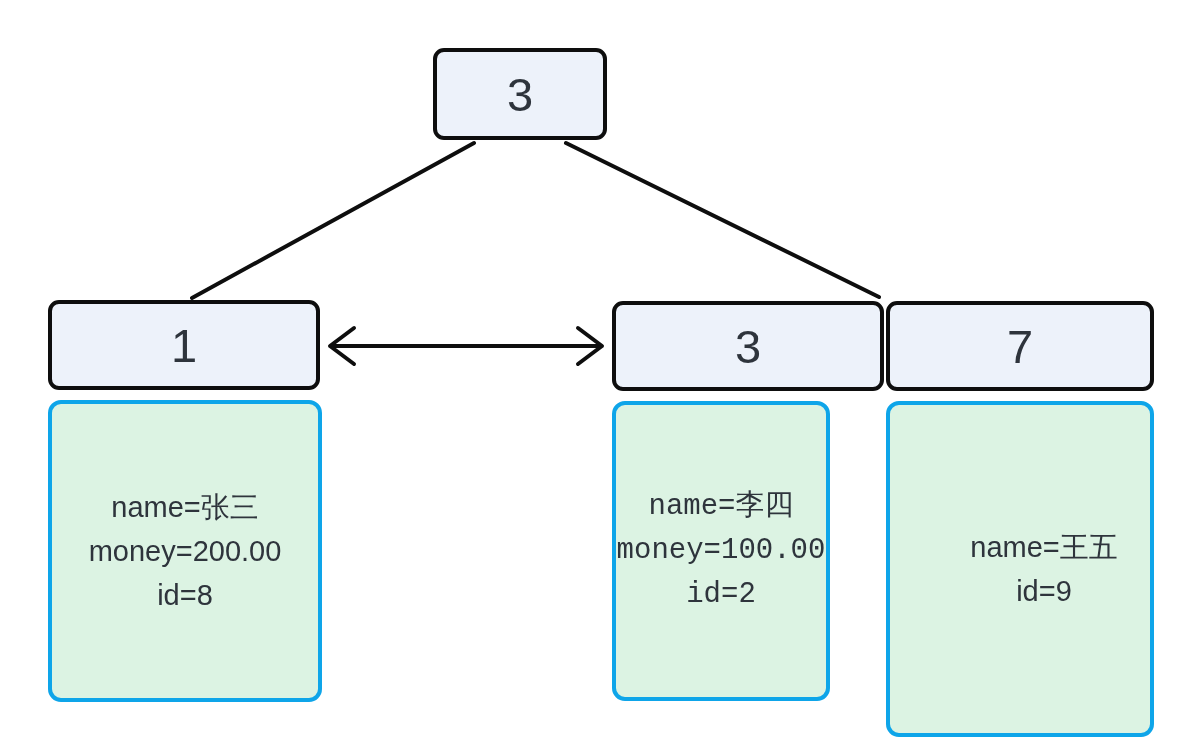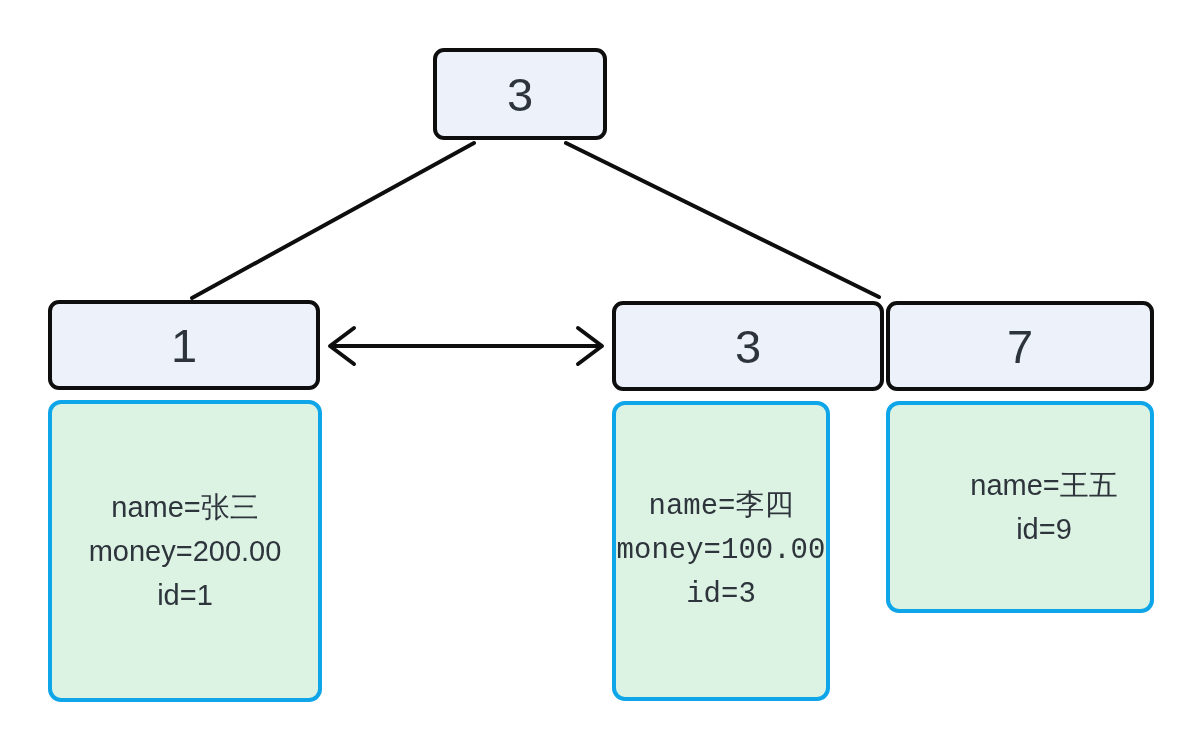--- a/index.html
+++ b/index.html
@@ -49,21 +49,21 @@
     line-height: 44px;
     color: #2e343c;
     text-align: center;
   }
   .root-key   { left: 433px; top: 48px;  width: 174px; height: 92px; }
   .leaf1-key  { left: 48px;  top: 300px; width: 272px; height: 90px; }
   .leaf1-rec  { left: 48px;  top: 400px; width: 274px; height: 302px; }
   .leaf3-key  { left: 612px; top: 301px; width: 272px; height: 90px; }
   .leaf3-rec  { left: 612px; top: 401px; width: 218px; height: 300px; font-family: Liberation Mono, monospace; }
   .leaf7-key  { left: 886px; top: 301px; width: 268px; height: 90px; }
-  .leaf7-rec  { left: 886px; top: 401px; width: 268px; height: 212px; padding-left: 48px; }
+  .leaf7-rec  { left: 886px; top: 401px; width: 268px; height: 336px; padding-left: 48px; }
 </style>
 </head>
 <body>
 
 <div class="canvas">
 
   <svg class="edges" viewBox="0 0 1200 750" xmlns="http://www.w3.org/2000/svg">
 
     <line x1="474" y1="143" x2="192" y2="298" stroke="#0e0e0e" stroke-width="4" stroke-linecap="round"></line>
 
@@ -79,30 +79,30 @@
   <div class="key-box root-key">
     <span>3</span>
   </div>
 
   <div class="key-box leaf1-key">
     <span>1</span>
   </div>
   <div class="record-box leaf1-rec">
     <div>name=张三</div>
     <div>money=200.00</div>
-    <div>id=1</div>
+    <div>id=8</div>
   </div>
 
   <div class="key-box leaf3-key">
     <span>3</span>
   </div>
   <div class="record-box leaf3-rec">
     <div>name=李四</div>
     <div>money=100.00</div>
-    <div>id=3</div>
+    <div>id=2</div>
   </div>
 
   <div class="key-box leaf7-key">
     <span>7</span>
   </div>
   <div class="record-box leaf7-rec">
     <div>name=王五</div>
     <div>id=9</div>
   </div>
 

